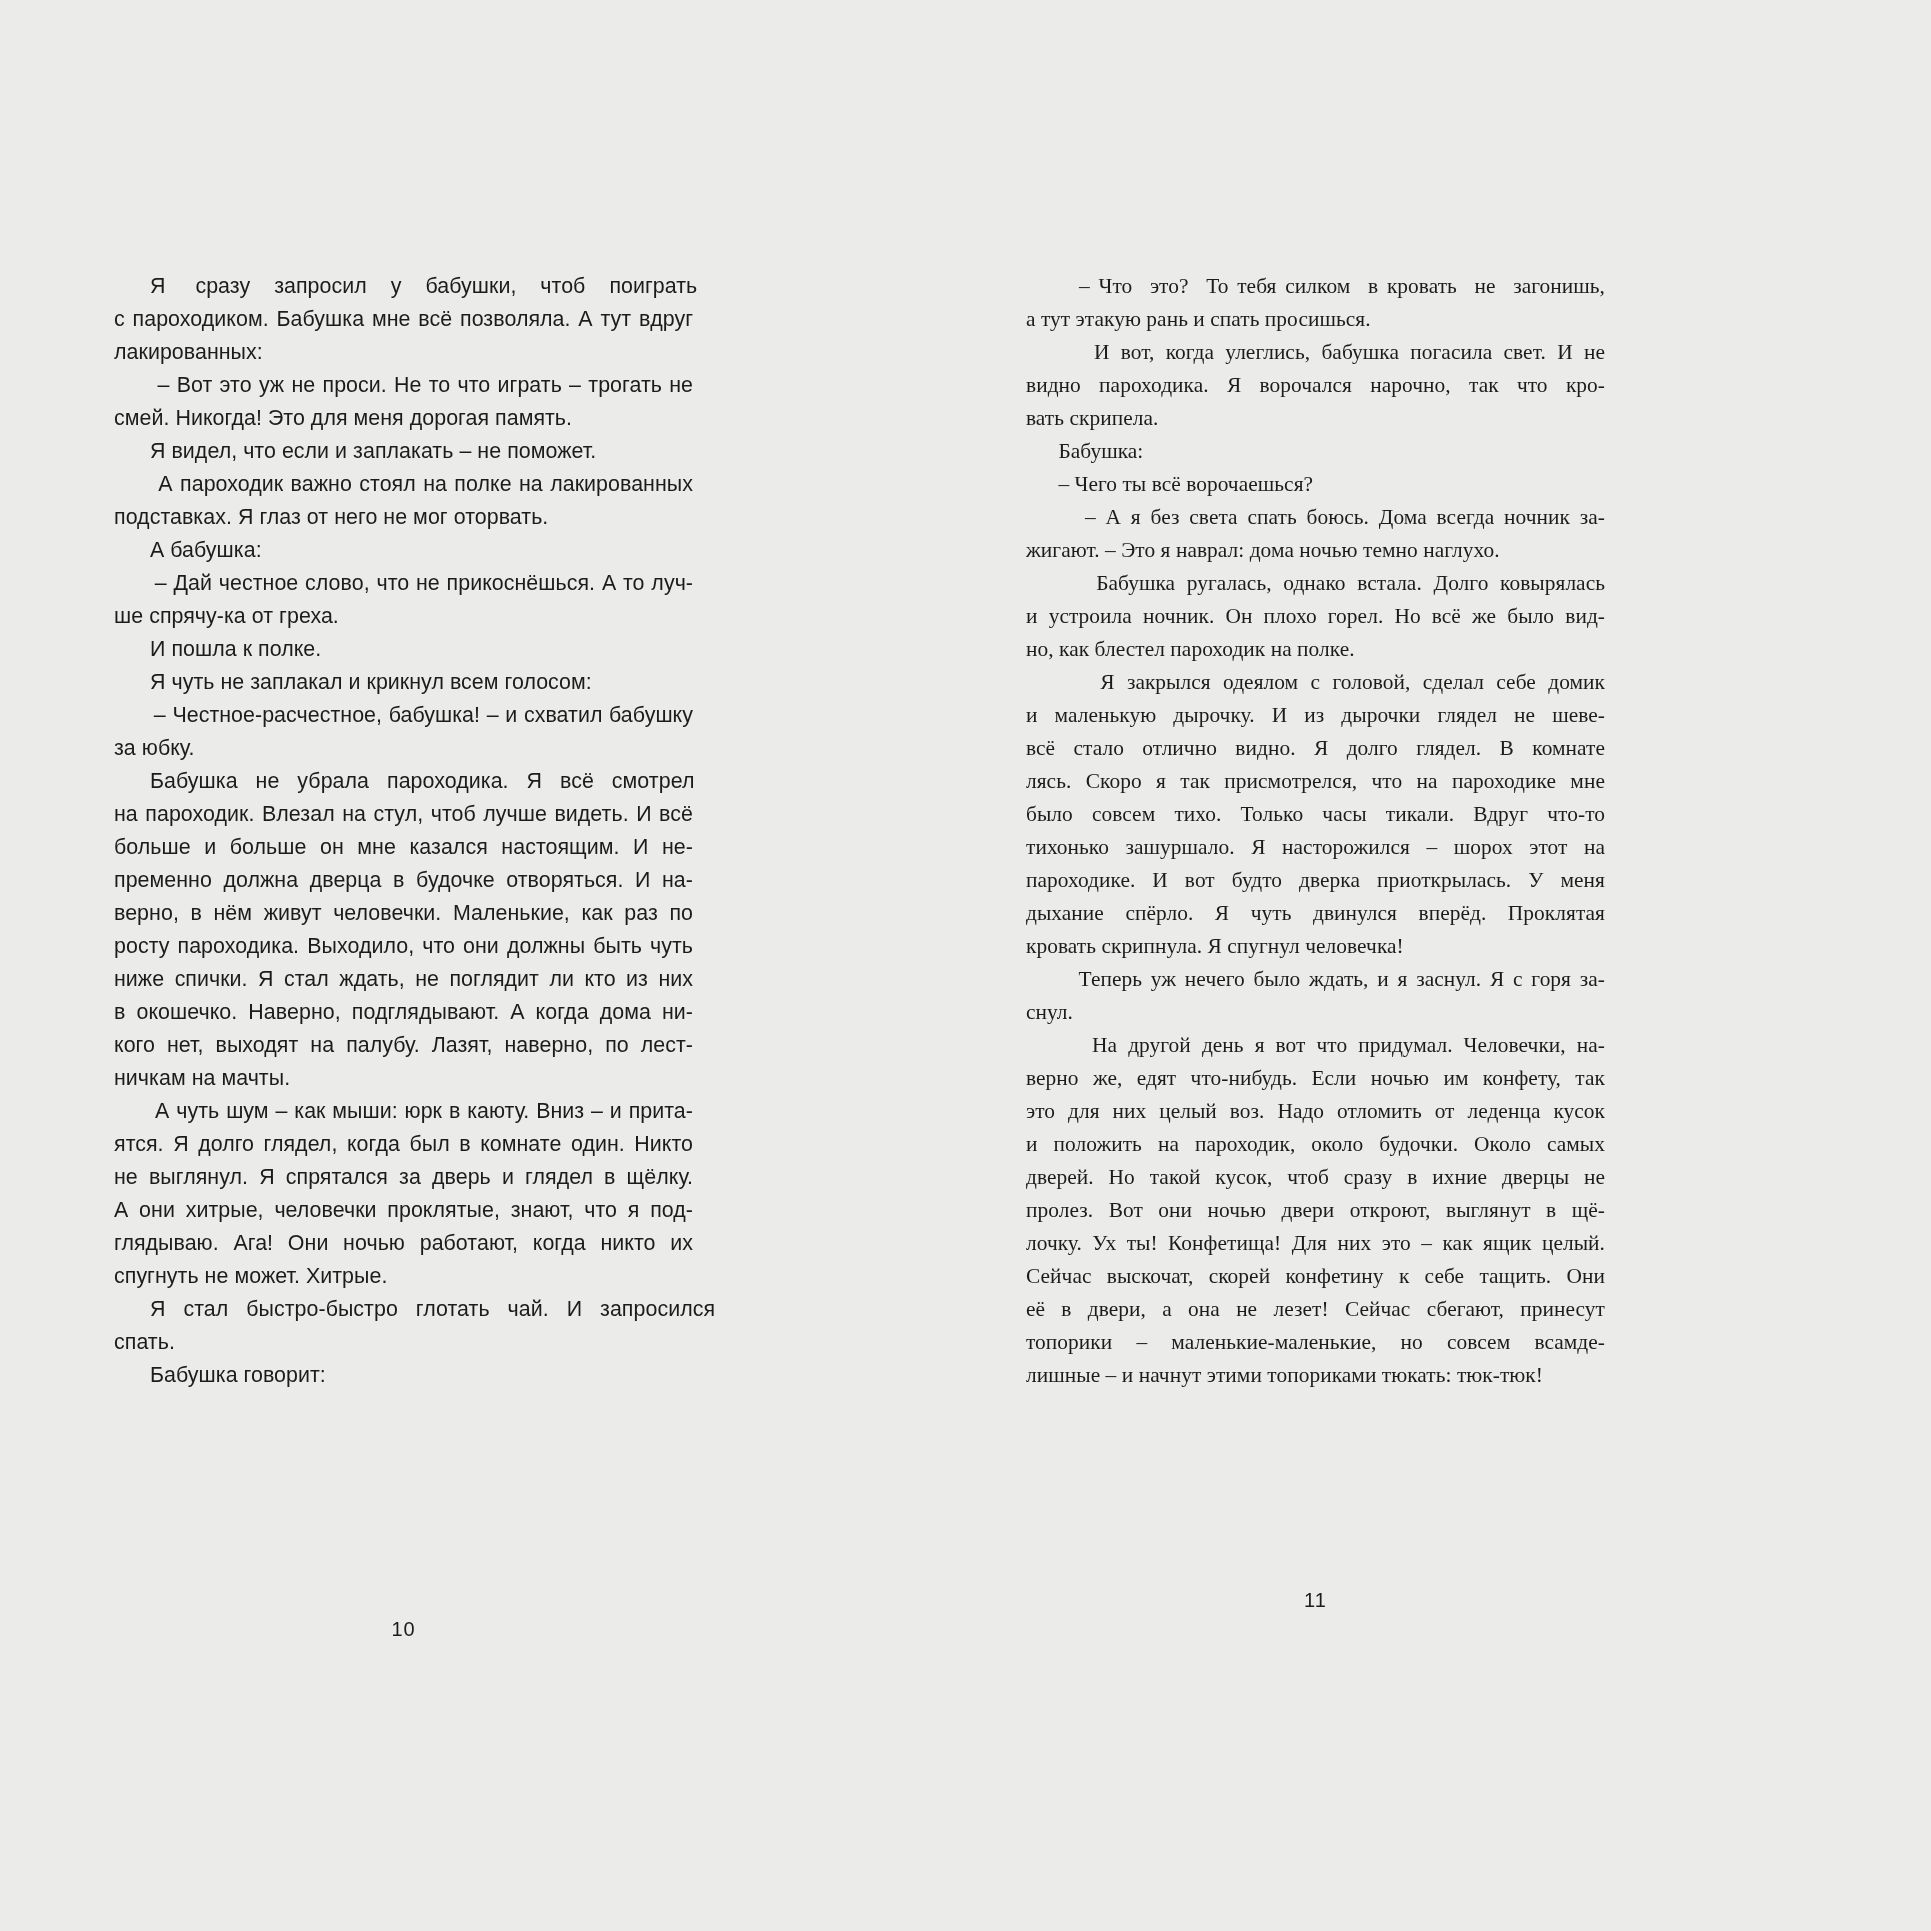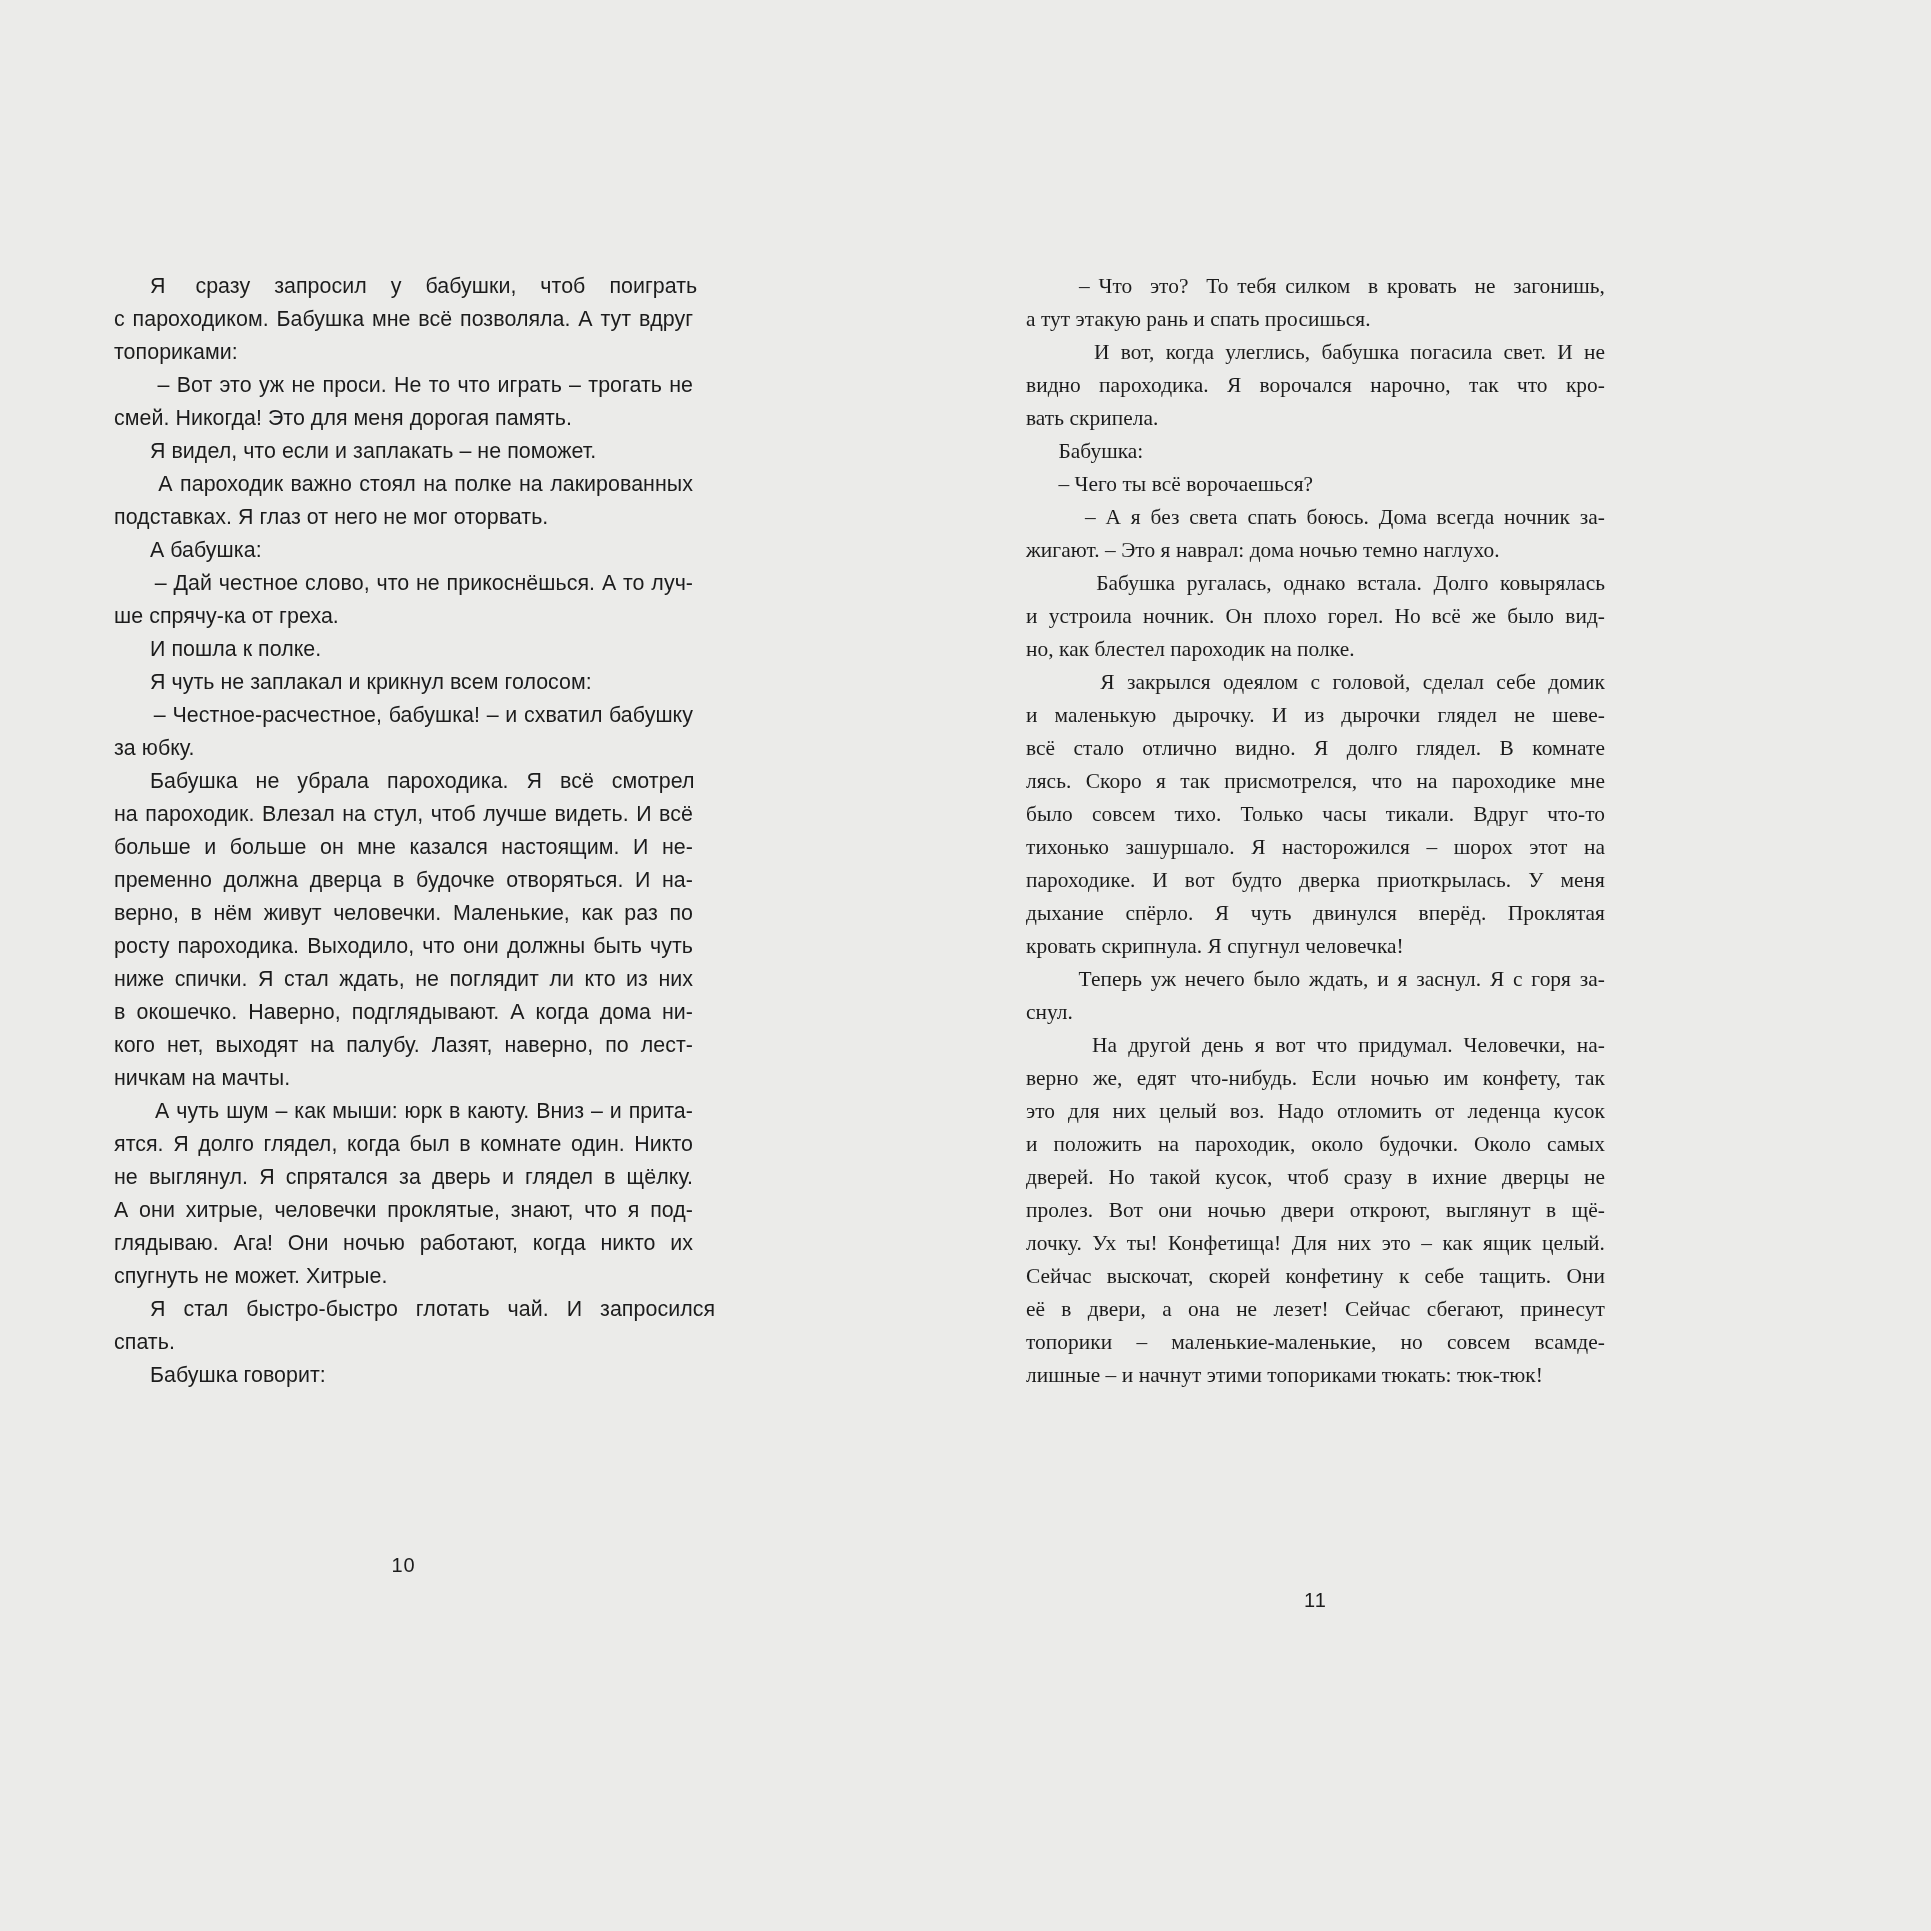--- a/index.html
+++ b/index.html
@@ -52,34 +52,34 @@
     display: block;
   }
   .folio {
     position: absolute;
     width: 579px;
     text-align: center;
     font-size: 20px;
     color: #1c1c1c;
     letter-spacing: 1px;
   }
-  .folio-left  { left: 114px;  top: 1554px; }
+  .folio-left  { left: 114px;  top: 1618px; }
   .folio-right { left: 1026px; top: 1589px; }
 </style>
 </head>
 <body>
 
 <div class="spread">
 
   <div class="page page-left">
     <div class="textblock">
         <div class="para">
           <span class="ln">      Я     сразу    запросил    у    бабушки,    чтоб    поиграть</span>
           <span class="ln">с пароходиком. Бабушка мне всё позволяла. А тут вдруг</span>
-          <span class="ln last">топориками:</span>
+          <span class="ln last">лакированных:</span>
         </div>
         <div class="para">
           <span class="ln">      – Вот это уж не проси. Не то что играть – трогать не</span>
           <span class="ln last">смей. Никогда! Это для меня дорогая память.</span>
         </div>
         <div class="para">
           <span class="ln last">      Я видел, что если и заплакать – не поможет.</span>
         </div>
         <div class="para">
           <span class="ln">      А пароходик важно стоял на полке на лакированных</span>

